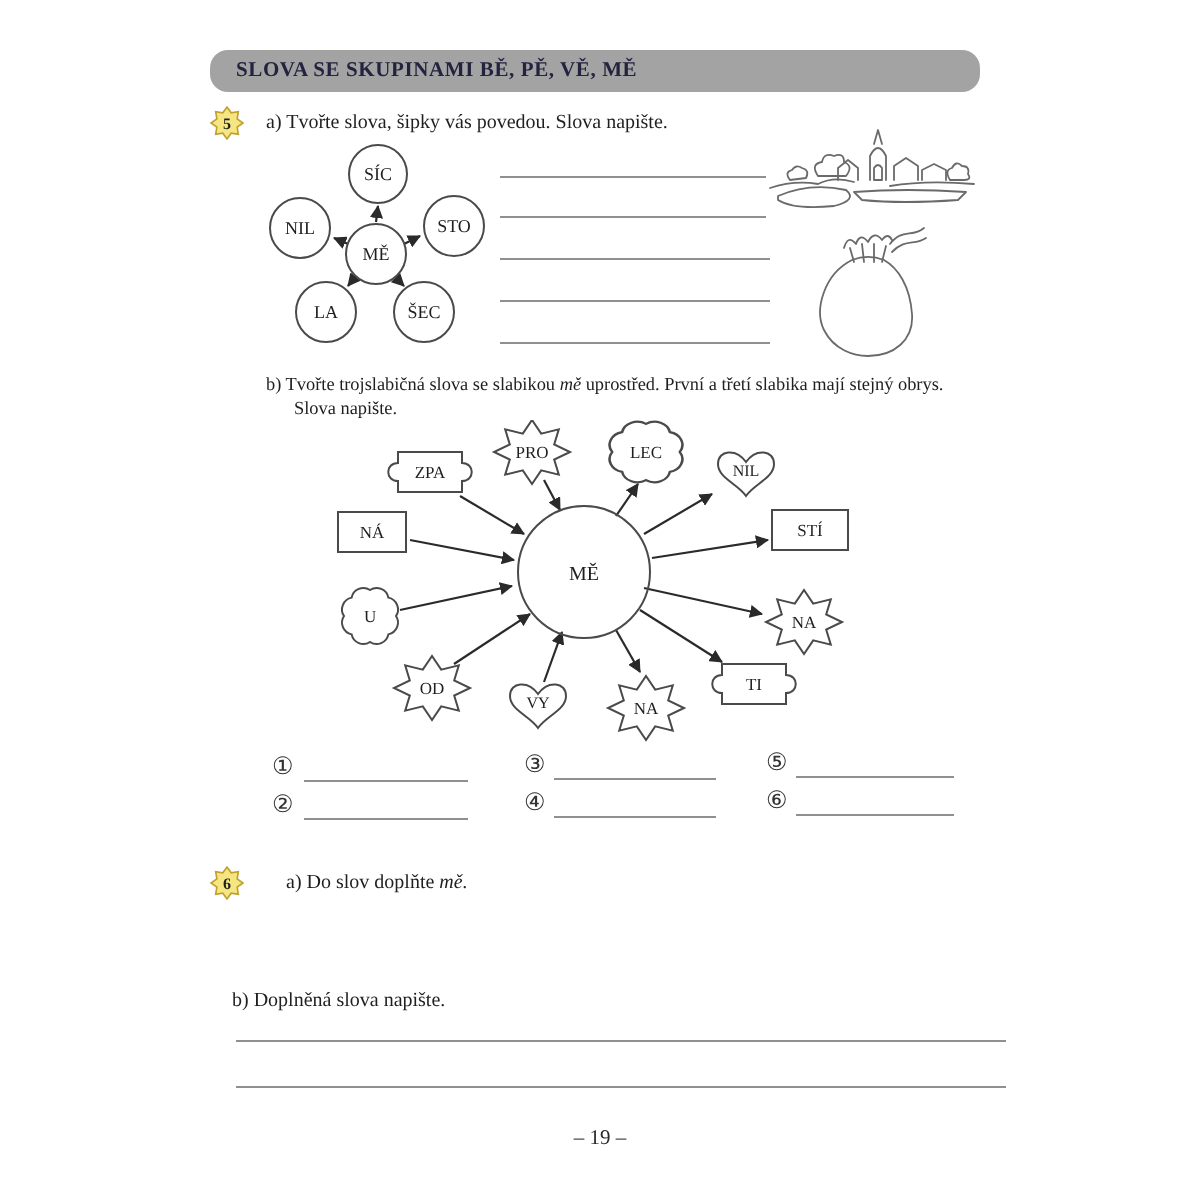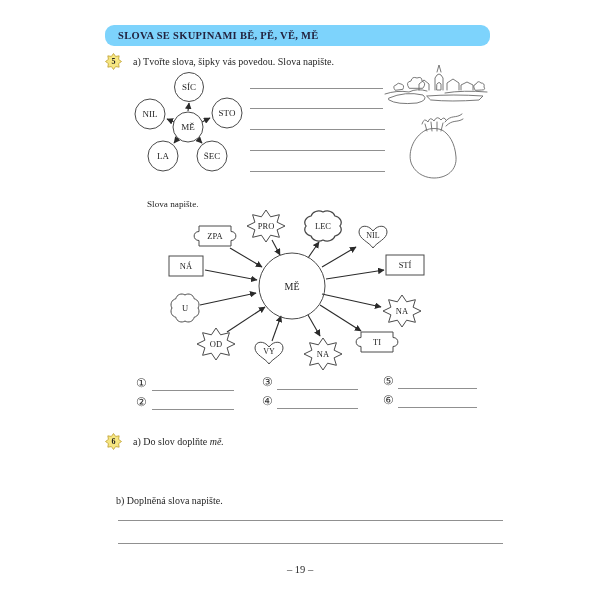--- a/index.html
+++ b/index.html
@@ -1,19 +1,19 @@
 <!DOCTYPE html>
 <html><head>
 <meta charset="utf-8">
 <style>
   html,body{margin:0;padding:0;background:#fff;}
   #page{position:relative;width:600px;height:600px;background:#ffffff;overflow:hidden;
         font-family:"Liberation Serif", serif;color:#1f1f1f;}
   .abs{position:absolute;}
-  #title-bar{left:105px;top:25px;width:372px;height:21px;background:#7dd3fc;
+  #title-bar{left:105px;top:25px;width:372px;height:21px;background:#a3a3a3;
              border-radius:9px;line-height:21px;padding-left:13px;
              font-weight:bold;font-size:10.5px;letter-spacing:.3px;color:#23233f;}
   .task-head{font-weight:normal;font-size:10px;white-space:nowrap;}
   .task-head .em{font-style:italic;}
   .small-head{font-size:9.2px;}
   .ans-line{border-bottom:1px solid #909090;height:0;}
   .num-circ{font-size:12px;color:#333;}
   .num-line{border-bottom:1px solid #909090;height:0;}
   .para{font-size:10px;white-space:nowrap;letter-spacing:.1px;}
   svg text{font-family:"Liberation Serif", serif;fill:#1f1f1f;}
@@ -100,20 +100,23 @@
   </svg>
 
   <svg class="abs" style="left:402px;top:110px;" width="64" height="70" viewBox="0 0 64 70">
     <path class="sketch" d="M20 14 q2 -7 6 -2 q2 -6 6 -1 q3 -6 7 -1 q3 -4 5 0"></path>
     <path class="sketch" d="M23 14 L25 21 M29 12 L30 21 M35 12 L35 21 M41 13 L39 21"></path>
     <path class="sketch" d="M24 20 C10 27 5 45 10 55 C15 65 25 68 32 68 C45 68 55 60 54 47 C53 33 47 24 40 20 C35 18 29 18 24 20 Z"></path>
     <path class="sketch" d="M43 12 C49 4 54 9 60 4"></path>
     <path class="sketch" d="M44 16 C51 9 55 13 61 9"></path>
   </svg>
 
+  <div class="abs task-head small-head" style="left:133px;top:187px;">
+    <span>b) Tvořte trojslabičná slova se slabikou </span><span class="em">mě</span><span> uprostřed. První a třetí slabika mají stejný obrys.</span>
+  </div>
   <div class="abs task-head small-head" style="left:147px;top:199px;">Slova napište.</div>
 
   <svg class="abs" style="left:150px;top:210px;" width="290" height="165" viewBox="0 0 290 165">
     <defs>
       <marker id="ah2" markerWidth="7" markerHeight="6" refX="5.5" refY="3" orient="auto">
         <path d="M0,0 L6,3 L0,6 Z" fill="#2a2a2a"></path>
       </marker>
       <path id="puzzle" d="M -16 -10 L 16 -10 L 16 -4.5 C 22.5 -4.5 22.5 4.5 16 4.5 L 16 10 L -16 10 L -16 4.5 C -22.5 4.5 -22.5 -4.5 -16 -4.5 Z"></path>
       <path id="burst" d="M 19 0 L 11.1 3.8 L 13.4 11.3 L 4.6 9.2 L 0 16 L -4.6 9.2 L -13.4 11.3 L -11.1 3.8 L -19 0 L -11.1 -3.8 L -13.4 -11.3 L -4.6 -9.2 L 0 -16 L 4.6 -9.2 L 13.4 -11.3 L 11.1 -3.8 Z"></path>
       <path id="cloud" d="M 13 0 A 6 6 0 0 1 9.19 9.19 A 6 6 0 0 1 0 13 A 6 6 0 0 1 -9.19 9.19 A 6 6 0 0 1 -13 0 A 6 6 0 0 1 -9.19 -9.19 A 6 6 0 0 1 0 -13 A 6 6 0 0 1 9.19 -9.19 A 6 6 0 0 1 13 0 Z"></path>
@@ -203,21 +206,21 @@
   <span class="abs num-circ" style="left:383px;top:374px;">⑤</span>
   <div class="abs num-line" style="left:398px;top:388px;width:79px;"></div>
   <span class="abs num-circ" style="left:383px;top:393px;">⑥</span>
   <div class="abs num-line" style="left:398px;top:407px;width:79px;"></div>
 
   <svg class="abs" style="left:104px;top:432px;" width="19" height="19" viewBox="-9.5 -9.5 19 19">
     <path fill="#f6e681" stroke="#bf9f2f" stroke-width="0.8" d="M8 0 L5.08 2.1 L5.66 5.66 L2.1 5.08 L0 8 L-2.1 5.08 L-5.66 5.66 L-5.08 2.1 L-8 0 L-5.08 -2.1 L-5.66 -5.66 L-2.1 -5.08 L0 -8 L2.1 -5.08 L5.66 -5.66 L5.08 -2.1 Z"></path>
     <text x="0" y="2.8" text-anchor="middle" font-size="8" font-weight="bold" fill="#6b5a10">6</text>
   </svg>
 
-  <div class="abs task-head" style="left:133px;top:436px;">
+  <div class="abs task-head" style="left:143px;top:436px;">
     <span>a) Do slov doplňte </span><span class="em">mě.</span>
   </div>
 
 
   <div class="abs task-head" style="left:116px;top:495px;">b) Doplněná slova napište.</div>
 
   <div class="abs ans-line" style="left:118px;top:520px;width:385px;"></div>
   <div class="abs ans-line" style="left:118px;top:543px;width:385px;"></div>
 
   <div id="footer-page" class="abs">– 19 –</div>

